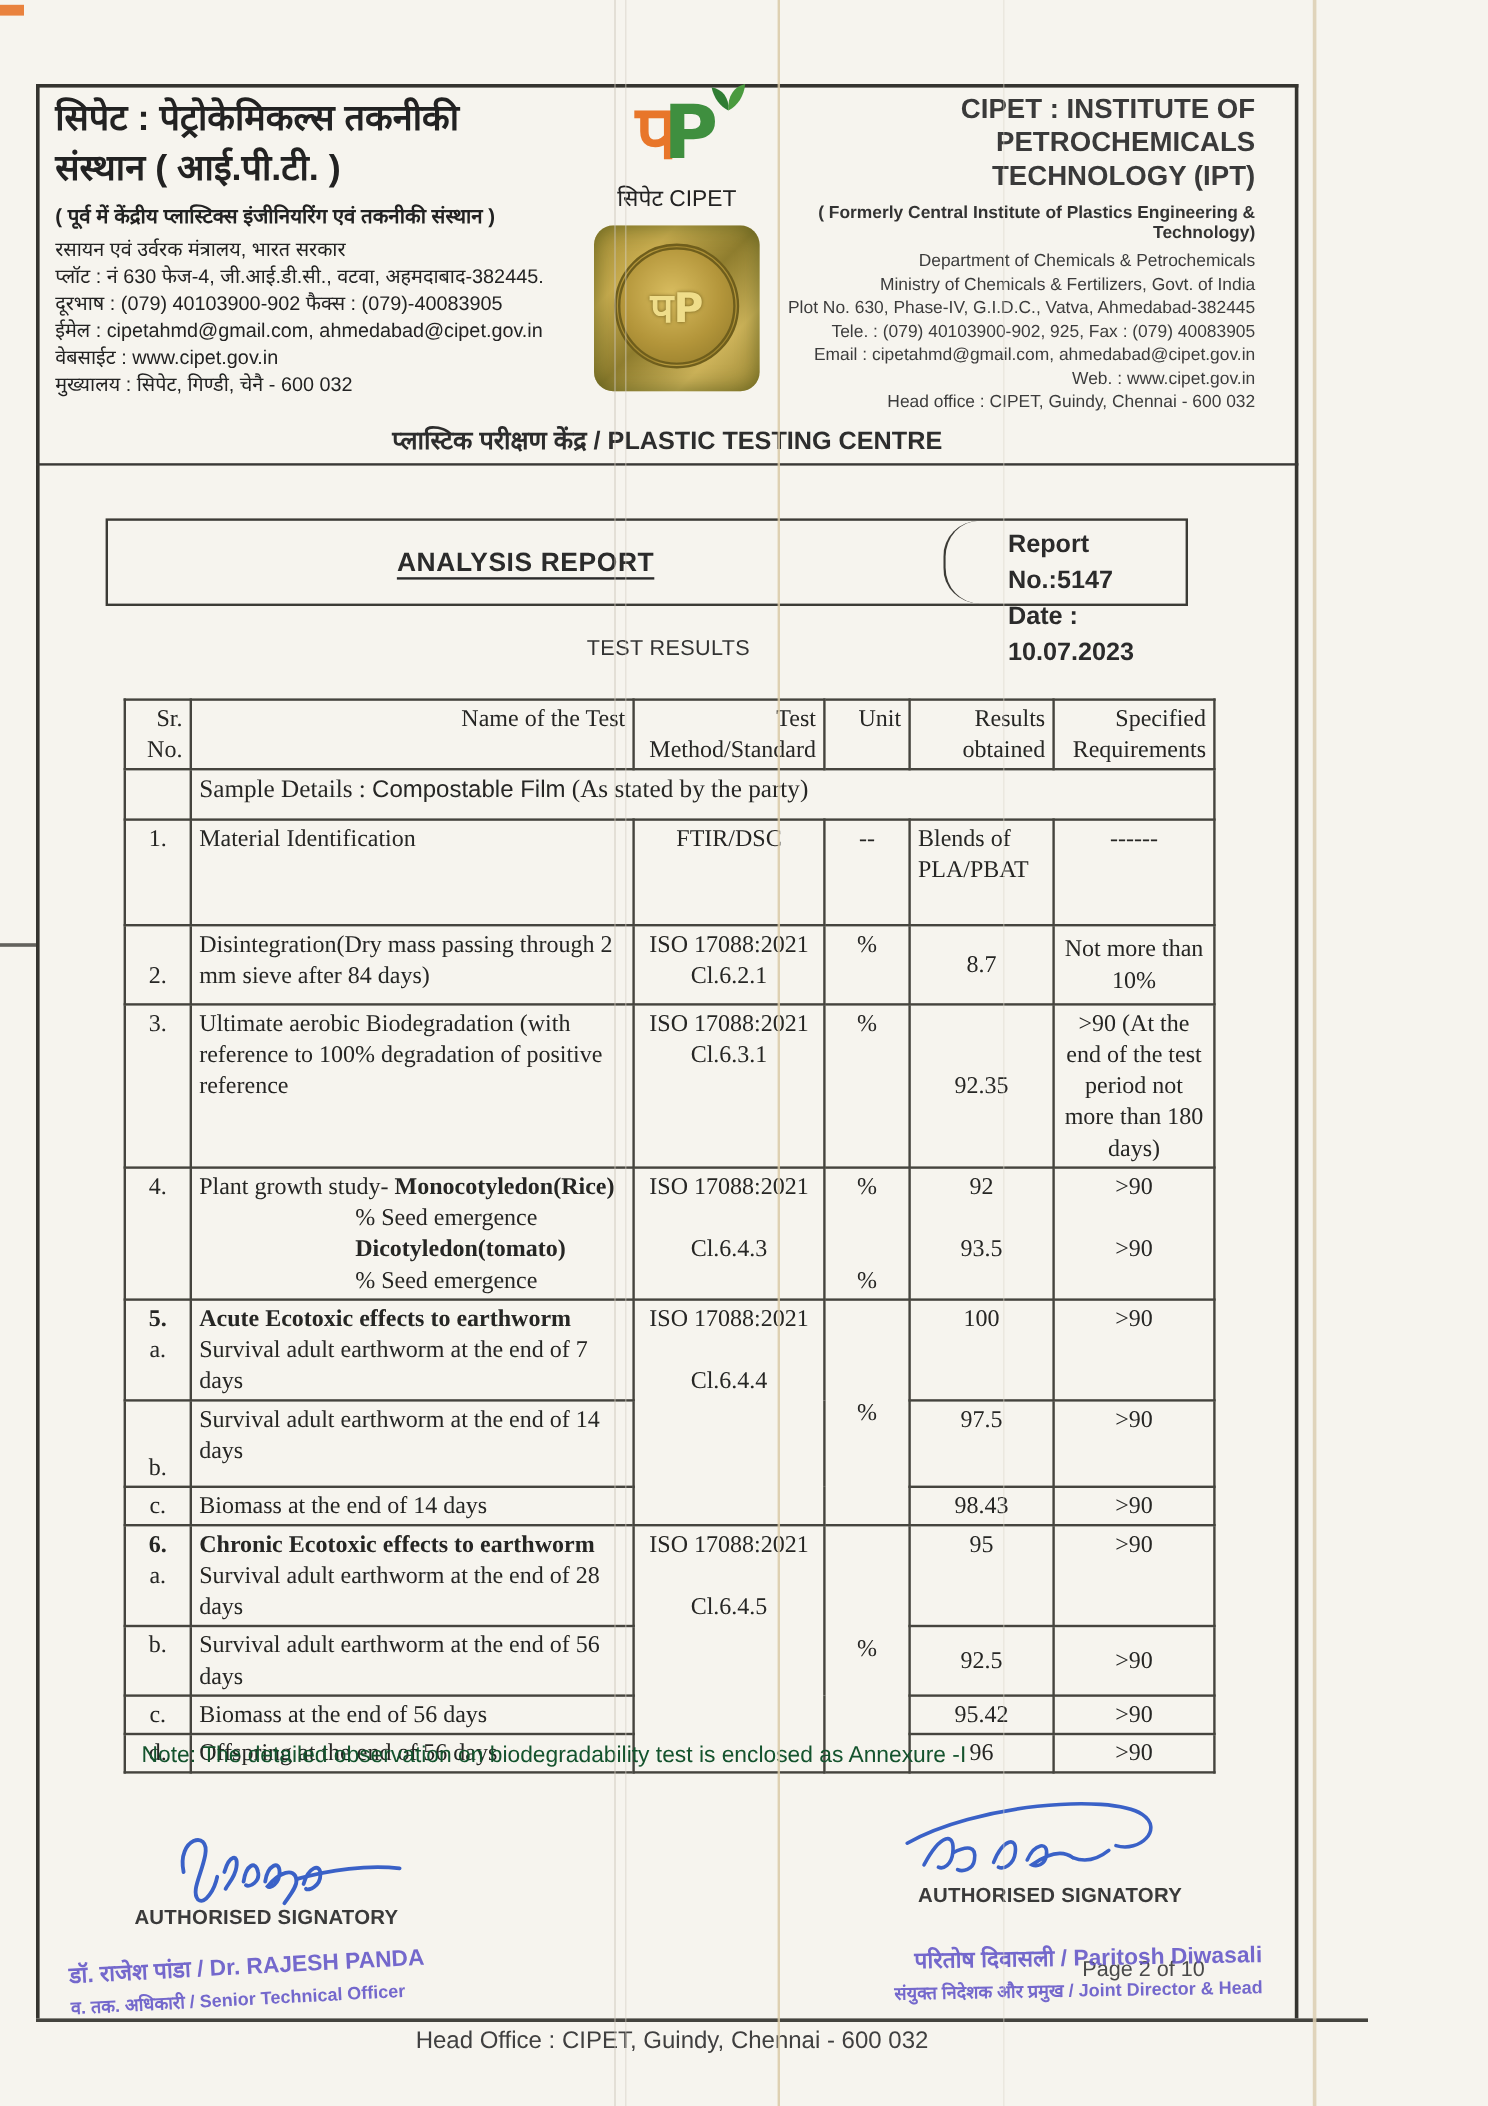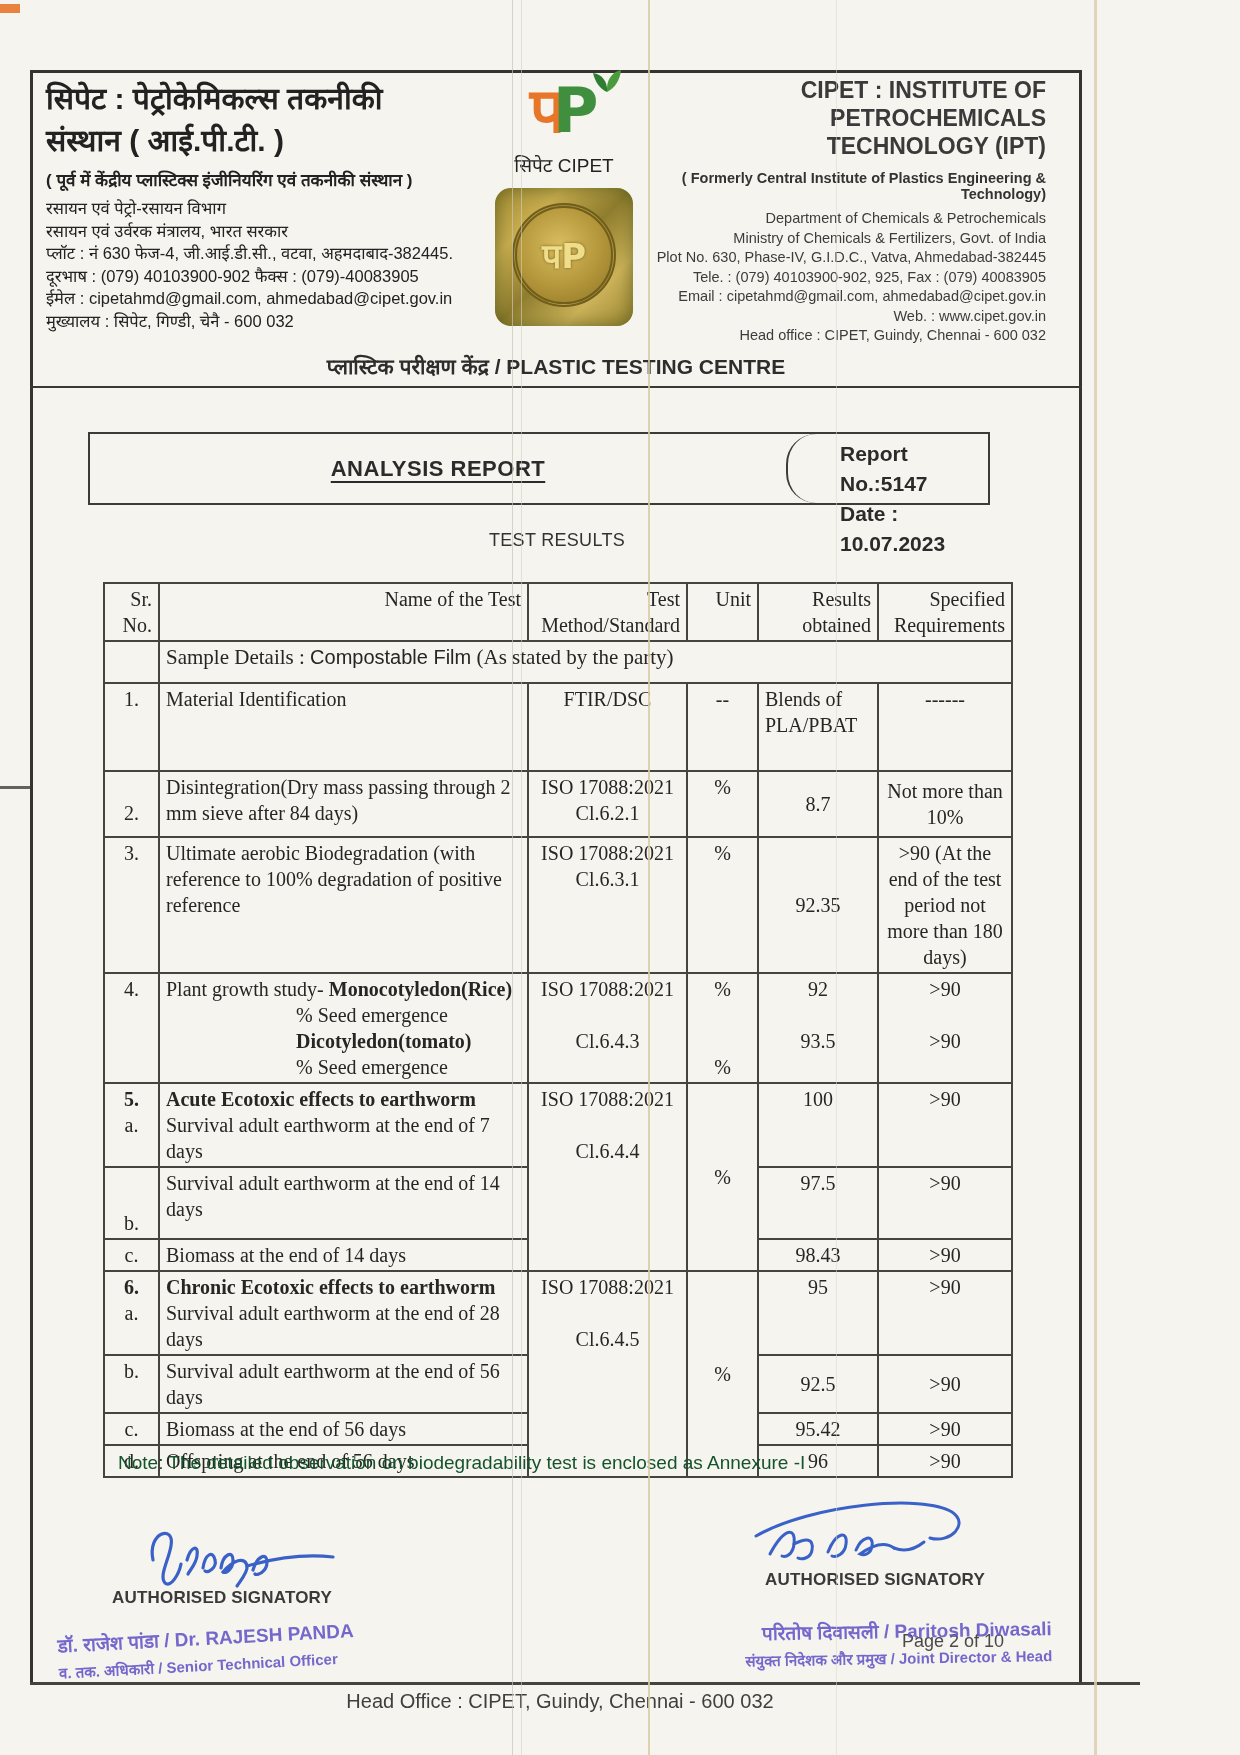--- a/index.html
+++ b/index.html
@@ -105,25 +105,25 @@
 <div class="crease" style="left:836px;width:1px;background:#dcd8cd;opacity:.55;"></div>
 <div class="crease" style="left:1094px;width:3px;background:#dcceb2;opacity:.85;"></div>
 
 <div class="page-frame"></div>
 
 <div class="hindi-block">
   <div class="hindi-title">सिपेट : पेट्रोकेमिकल्स तकनीकी</div>
   <div class="hindi-title">संस्थान ( आई.पी.टी. )</div>
   <div class="hindi-formerly">( पूर्व में केंद्रीय प्लास्टिक्स इंजीनियरिंग एवं तकनीकी संस्थान )</div>
   <div class="hindi-lines">
-    <div>रसायन एवं पेट्रो-रसायन विभाग</div>
     <div>रसायन एवं उर्वरक मंत्रालय, भारत सरकार</div>
     <div>प्लॉट : नं 630 फेज-4, जी.आई.डी.सी., वटवा, अहमदाबाद-382445.</div>
     <div>दूरभाष : (079) 40103900-902 फैक्स : (079)-40083905</div>
     <div>ईमेल : cipetahmd@gmail.com, ahmedabad@cipet.gov.in</div>
+    <div>वेबसाईट : www.cipet.gov.in</div>
     <div>मुख्यालय : सिपेट, गिण्डी, चेनै - 600 032</div>
   </div>
 </div>
 
 <div class="logo-block">
   <div class="monogram">
     <span class="mono-hi">प</span><span class="mono-en">P</span>
     <span class="leaf-icon">
       <svg width="30" height="26" viewBox="0 0 30 26">
         <path d="M15 24 C14 12 20 4 29 2 C28 12 23 20 15 24 Z" fill="#4a9a3e"></path>

